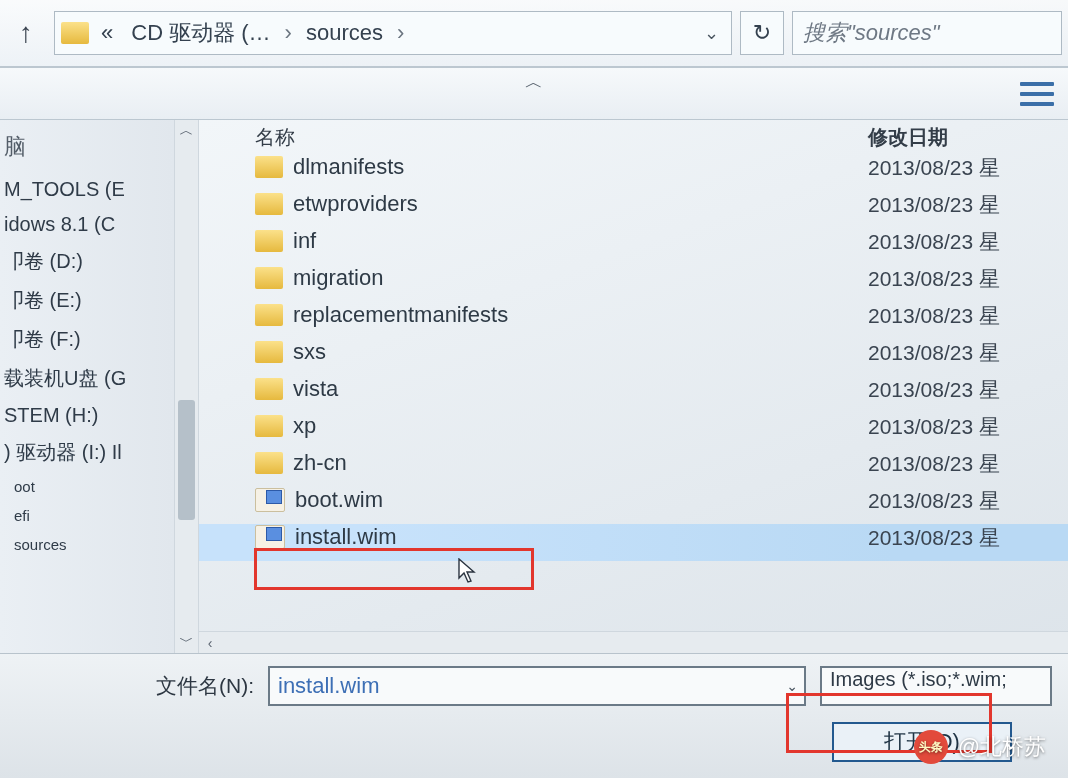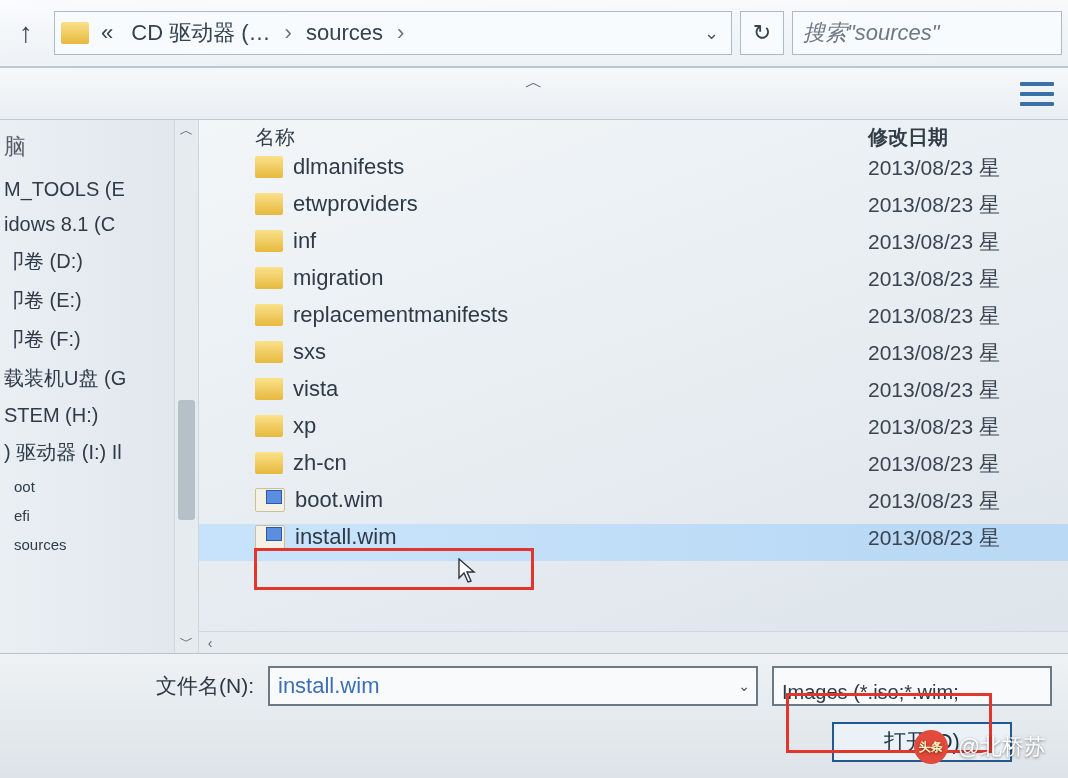--- a/index.html
+++ b/index.html
@@ -229,25 +229,25 @@
     color: #3d6fb5;
     font-size: 22px;
     min-width: 0;
     position: relative;
   }
   .combo .cdrop {
     position: absolute; right: 6px; top: 50%; transform: translateY(-50%);
     color: #4a5560; font-size: 14px;
   }
   .filter {
-    width: 280px;
+    width: 232px;
     height: 40px;
     border: 2px solid #6b7a87;
     background: #f8fafb;
-    display: flex; align-items: flex-end;
+    display: flex; align-items: flex-start;
     padding: 0 8px;
     color: #2e3a46;
     font-size: 20px;
     white-space: nowrap;
     overflow: hidden;
   }
   .frow2 {
     display: flex; justify-content: flex-end; gap: 16px; padding-right: 40px;
   }
   .btn {

